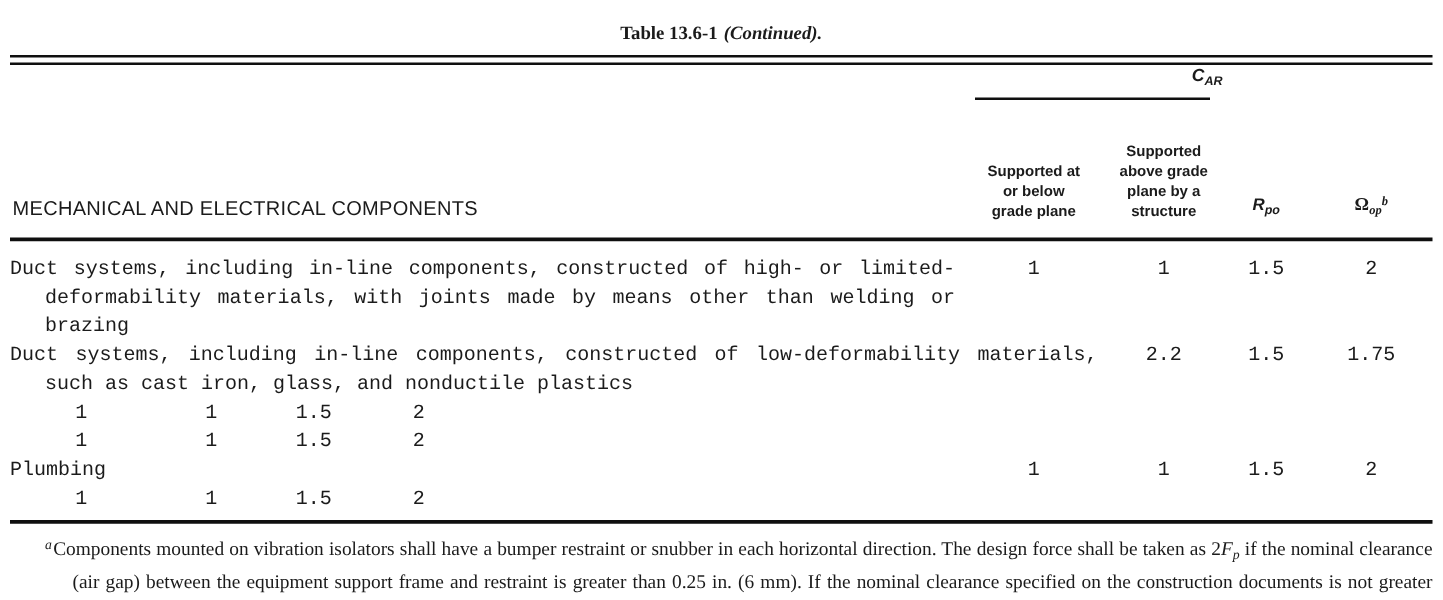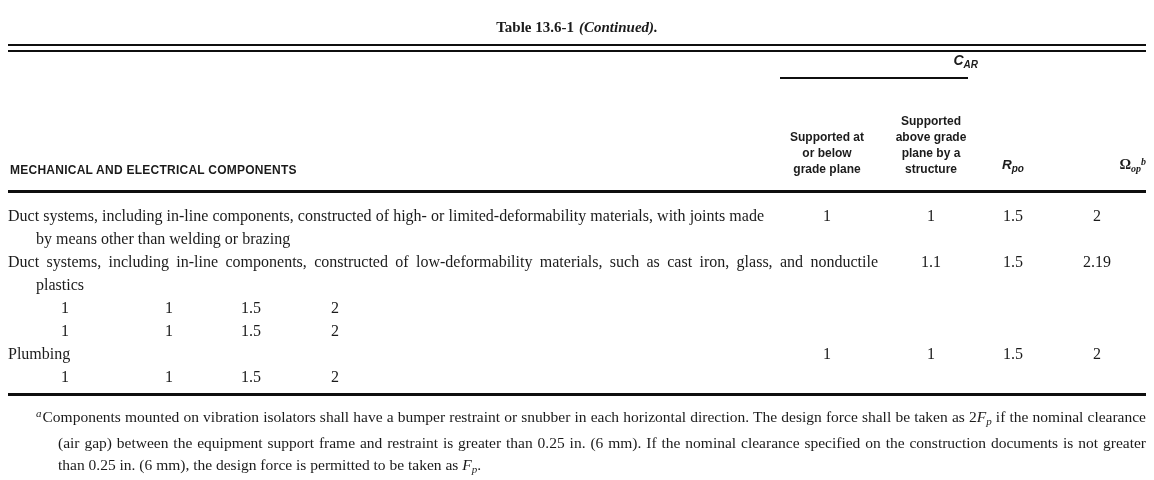--- a/index.html
+++ b/index.html
@@ -31,51 +31,51 @@
     border-top: 2.5px solid #0f0f0f;
     border-bottom: 2.5px solid #0f0f0f;
   }
   .thick-rule { border-top: 3px solid #0f0f0f; }
 
   
   .head { position: relative; height: 138px; }
   .comp-head {
     position: absolute; left: 2px; bottom: 13px;
     font-family: "Liberation Sans", sans-serif;
-    font-weight: bold; font-size: 12px; letter-spacing: 0.25px;
+    font-weight: normal; font-size: 16px; letter-spacing: 0.25px;
   }
   .cols { position: absolute; right: 0; top: 0; bottom: 0; width: 376px; }
   .car {
     position: absolute; top: 0; left: 0; width: 208px; text-align: right;
     font-family: "Liberation Sans", sans-serif;
     font-weight: bold; font-style: italic; font-size: 14px;
   }
   .car sub { font-size: 10px; vertical-align: -3px; }
   .car-rule { border-bottom: 2.5px solid #0f0f0f; margin: 7px 10px 0 10px; }
   .col-heads {
     position: absolute; left: 0; right: 0; bottom: 13px;
     display: flex; align-items: flex-end;
   }
   .col {
     text-align: center;
     font-family: "Liberation Sans", sans-serif;
     font-weight: bold; font-size: 12px; line-height: 16px;
     white-space: pre-line;
   }
-  .w1 { width: 114px; } .w2 { width: 94px; } .w3 { width: 70px; } .w4 { width: 98px; text-align: right; }
+  .w1 { width: 114px; } .w2 { width: 94px; } .w3 { width: 70px; } .w4 { width: 98px; }
   .math { font-size: 13.5px; }
   .ital { font-style: italic; }
   .math sub { font-size: 10px; vertical-align: -3px; font-style: italic; }
   .math sup { font-size: 10px; vertical-align: 4px; font-style: italic; }
   .omega-sym { font-family: "Liberation Serif", serif; font-weight: 600; font-size: 14.5px; }
   .serif-sub { font-family: "Liberation Serif", serif; }
 
   
   .body-rows { padding: 11px 0 5px 0; }
-  .row { display: flex; align-items: flex-start; font-size: 16px; line-height: 23px; }
+  .row { display: flex; align-items: flex-start; font-size: 16px; line-height: 23px; font-family: Liberation Mono, monospace; }
   .comp {
     flex: 1;
     text-align: justify;
     padding-left: 28px; text-indent: -28px;
     padding-right: 6px;
   }
   .val { text-align: center; }
 
   
   .fnotes { padding-top: 6px; }
@@ -128,23 +128,23 @@
       <div class="row">
         <div class="comp">Duct systems, including in-line components, constructed of high- or limited-deformability materials, with joints made by means other than welding or brazing</div>
         <div class="val w1">1</div>
         <div class="val w2">1</div>
         <div class="val w3">1.5</div>
         <div class="val w4">2</div>
       </div>
 
       <div class="row">
         <div class="comp">Duct systems, including in-line components, constructed of low-deformability materials, such as cast iron, glass, and nonductile plastics</div>
-        <div class="val w2">1.1</div>
+        <div class="val w2">2.2</div>
         <div class="val w3">1.5</div>
-        <div class="val w4">2.19</div>
+        <div class="val w4">1.75</div>
       </div>
 
       <div class="row">
         <div class="val w1">1</div>
         <div class="val w2">1</div>
         <div class="val w3">1.5</div>
         <div class="val w4">2</div>
       </div>
 
       <div class="row">

